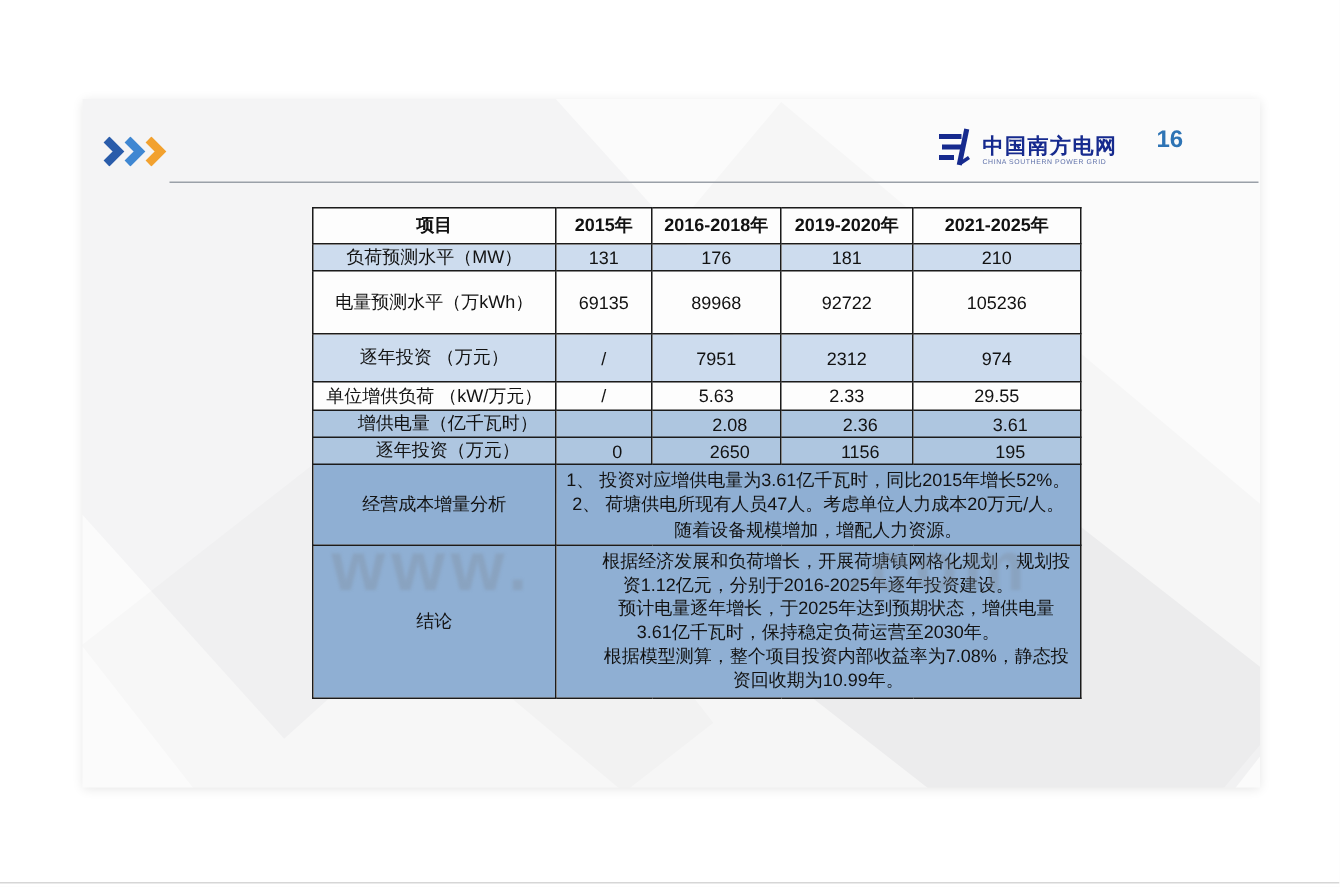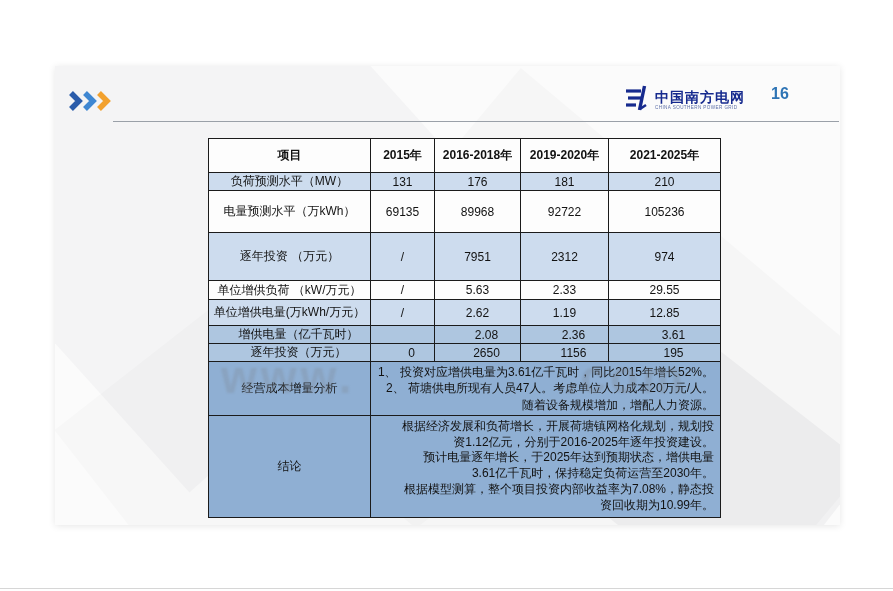--- a/index.html
+++ b/index.html
@@ -46,21 +46,21 @@
     border:1px solid #1b1b1b;
     font-size:12px;color:#121212;text-align:center;
     padding:0 2px;overflow:hidden;
   }
   th{font-weight:bold;}
   .r-white td, th{background:#fdfdfd;}
   .r-light td{background:#cddcee;}
   .r-med td{background:#aec6e0;padding-left:20px;}
   .deep{background:#8fafd3 !important;}
   td.txt{
-    text-align:right;padding:2px 6px;line-height:1.36;vertical-align:middle;
+    text-align:center;padding:2px 6px;line-height:1.36;vertical-align:middle;
   }
   td.txt p{margin:0;text-indent:2em;line-height:1.33;}
 
   
   .watermark{
     position:absolute;left:166px;top:284px;width:466px;z-index:6;
     display:flex;justify-content:space-between;
     font-size:46px;font-weight:bold;letter-spacing:4px;
     color:rgba(125,135,150,0.30);
     filter:blur(1.2px);
@@ -105,61 +105,54 @@
   <div class="table-wrap">
     <table>
       <colgroup>
         <col style="width:162px">
           <col style="width:64px">
           <col style="width:86px">
           <col style="width:88px">
           <col style="width:112px">
       </colgroup>
       <tbody>
-          <tr class="r-white" style="height:34px">
+          <tr class="r-white" style="height:24px">
         <th>项目</th>
         <th>2015年</th>
         <th>2016-2018年</th>
         <th>2019-2020年</th>
         <th>2021-2025年</th>
       </tr>
       <tr class="r-light" style="height:18px">
         <td>负荷预测水平（MW）</td>
         <td>131</td>
         <td>176</td>
         <td>181</td>
         <td>210</td>
       </tr>
       <tr class="r-white" style="height:42px">
         <td>电量预测水平（万kWh）</td>
         <td>69135</td>
         <td>89968</td>
         <td>92722</td>
         <td>105236</td>
       </tr>
-      <tr class="r-light" style="height:48px">
+      <tr class="r-light" style="height:32px">
         <td>逐年投资 （万元）</td>
         <td>/</td>
         <td>7951</td>
         <td>2312</td>
         <td>974</td>
       </tr>
       <tr class="r-white" style="height:19px">
         <td>单位增供负荷 （kW/万元）</td>
         <td>/</td>
         <td>5.63</td>
         <td>2.33</td>
         <td>29.55</td>
-      </tr>
-      <tr class="r-light" style="height:26px">
-        <td>单位增供电量(万kWh/万元）</td>
-        <td>/</td>
-        <td>2.62</td>
-        <td>1.19</td>
-        <td>12.85</td>
       </tr>
       <tr class="r-med" style="height:16px">
         <td>增供电量（亿千瓦时）</td>
         <td></td>
         <td>2.08</td>
         <td>2.36</td>
         <td>3.61</td>
       </tr>
       <tr class="r-med" style="height:16px">
         <td>逐年投资（万元）</td>

